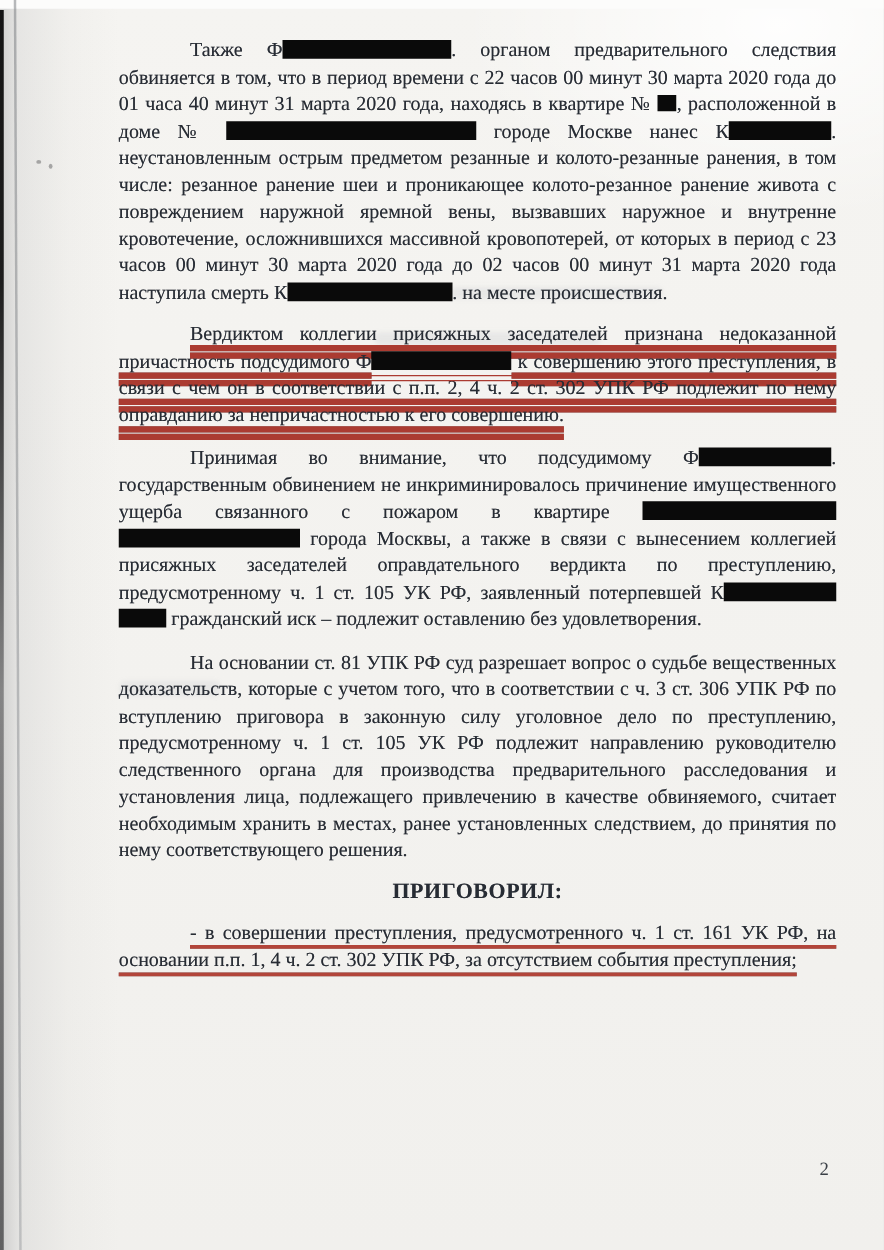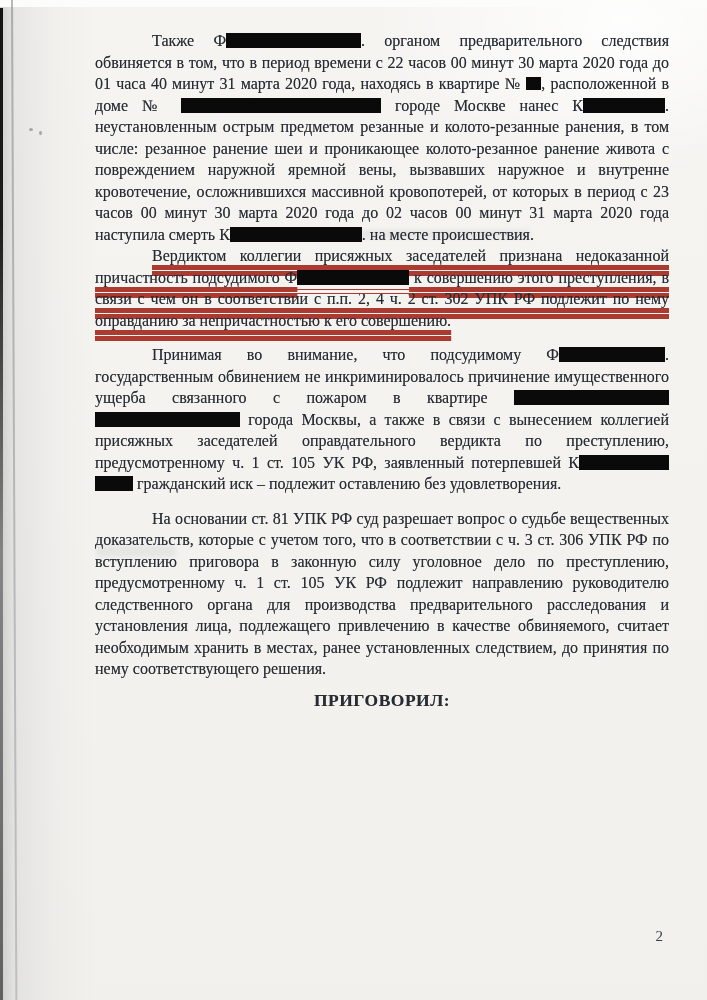--- a/index.html
+++ b/index.html
@@ -30,21 +30,21 @@
   .smudge.m2{left:96px;top:545px;width:80px;height:12px;}
   .smudge.m3{left:360px;top:230px;width:170px;height:9px;}
 
   .content{
     position:absolute;left:95px;top:30px;width:574px;
     font-size:16px;line-height:21.5px;text-align:justify;
     text-shadow:0 0 .5px rgba(43,48,56,.55);
     hyphens:none;
   }
   .para{margin:0;text-indent:57px;}
-  .gap-after{margin-bottom:13px;}
+  .gap-after{margin-bottom:13px;margin-top:12px;}
   .heading{
     margin:10px 0 13px 0;text-align:center;font-weight:bold;
     font-size:17.5px;letter-spacing:.5px;text-indent:0;
   }
   .redact{
     display:inline-block;height:15px;background:#0a0a0a;
     vertical-align:-2px;position:relative;text-indent:0;
   }
   .redact.small{height:13px;vertical-align:-1px;}
 
@@ -82,16 +82,17 @@
   <div class="smudge m1"></div>
   <div class="smudge m2"></div>
   <div class="smudge m3"></div>
 
   <div class="content" id="doc-content">
       <p class="para "><span>Также Ф</span><span class="redact" style="width: 135px; background: rgb(10, 10, 10);"></span><span>. органом предварительного следствия обвиняется в том, что в период времени с 22 часов 00 минут 30 марта 2020 года до 01 часа 40 минут 31 марта 2020 года, находясь в квартире № </span><span class="redact small" style="width: 15px; background: rgb(10, 10, 10);"></span><span>, расположенной в доме № </span><span class="redact" style="width: 200px; background: rgb(10, 10, 10);"></span><span> городе Москве нанес К</span><span class="redact" style="width: 82px; background: rgb(10, 10, 10);"></span><span>. неустановленным острым предметом резанные и колото-резанные ранения, в том числе: резанное ранение шеи и проникающее колото-резанное ранение живота с повреждением наружной яремной вены, вызвавших наружное и внутренне кровотечение, осложнившихся массивной кровопотерей, от которых в период с 23 часов 00 минут 30 марта 2020 года до 02 часов 00 минут 31 марта 2020 года наступила смерть К</span><span class="redact" style="width: 132px; background: rgb(10, 10, 10);"></span><span>. на месте происшествия.</span></p>
       <p class="para u-double gap-after"><span>Вердиктом коллегии присяжных заседателей признана недоказанной причастность подсудимого Ф</span><span class="redact" style="width: 112px; background: rgb(10, 10, 10);"></span><span> к совершению этого преступления, в связи с чем он в соответствии с п.п. 2, 4 ч. 2 ст. 302 УПК РФ подлежит по нему оправданию за непричастностью к его совершению.</span></p>
       <p class="para gap-after"><span>Принимая во внимание, что подсудимому Ф</span><span class="redact" style="width: 106px; background: rgb(10, 10, 10);"></span><span>. государственным обвинением не инкриминировалось причинение имущественного ущерба связанного с пожаром в квартире </span><span class="redact" style="width: 155px; background: rgb(10, 10, 10);"></span><span> </span><span class="redact" style="width: 145px; background: rgb(10, 10, 10);"></span><span> города Москвы, а также в связи с вынесением коллегией присяжных заседателей оправдательного вердикта по преступлению, предусмотренному ч. 1 ст. 105 УК РФ, заявленный потерпевшей К</span><span class="redact" style="width: 90px; background: rgb(10, 10, 10);"></span><span> </span><span class="redact" style="width: 38px; background: rgb(10, 10, 10);"></span><span> гражданский иск – подлежит оставлению без удовлетворения.</span></p>
       <p class="para "><span>На основании ст. 81 УПК РФ суд разрешает вопрос о судьбе вещественных доказательств, которые с учетом того, что в соответствии с ч. 3 ст. 306 УПК РФ по вступлению приговора в законную силу уголовное дело по преступлению, предусмотренному ч. 1 ст. 105 УК РФ подлежит направлению руководителю следственного органа для производства предварительного расследования и установления лица, подлежащего привлечению в качестве обвиняемого, считает необходимым хранить в местах, ранее установленных следствием, до принятия по нему соответствующего решения.</span></p>
       <div class="heading">ПРИГОВОРИЛ:</div>
+      <p class="para u-single"><span>- в совершении преступления, предусмотренного ч. 1 ст. 161 УК РФ, на основании п.п. 1, 4 ч. 2 ст. 302 УПК РФ, за отсутствием события преступления;</span></p>
     </div>
 
   <div class="pagenum">2</div>
 </div>
 
 </body></html>

